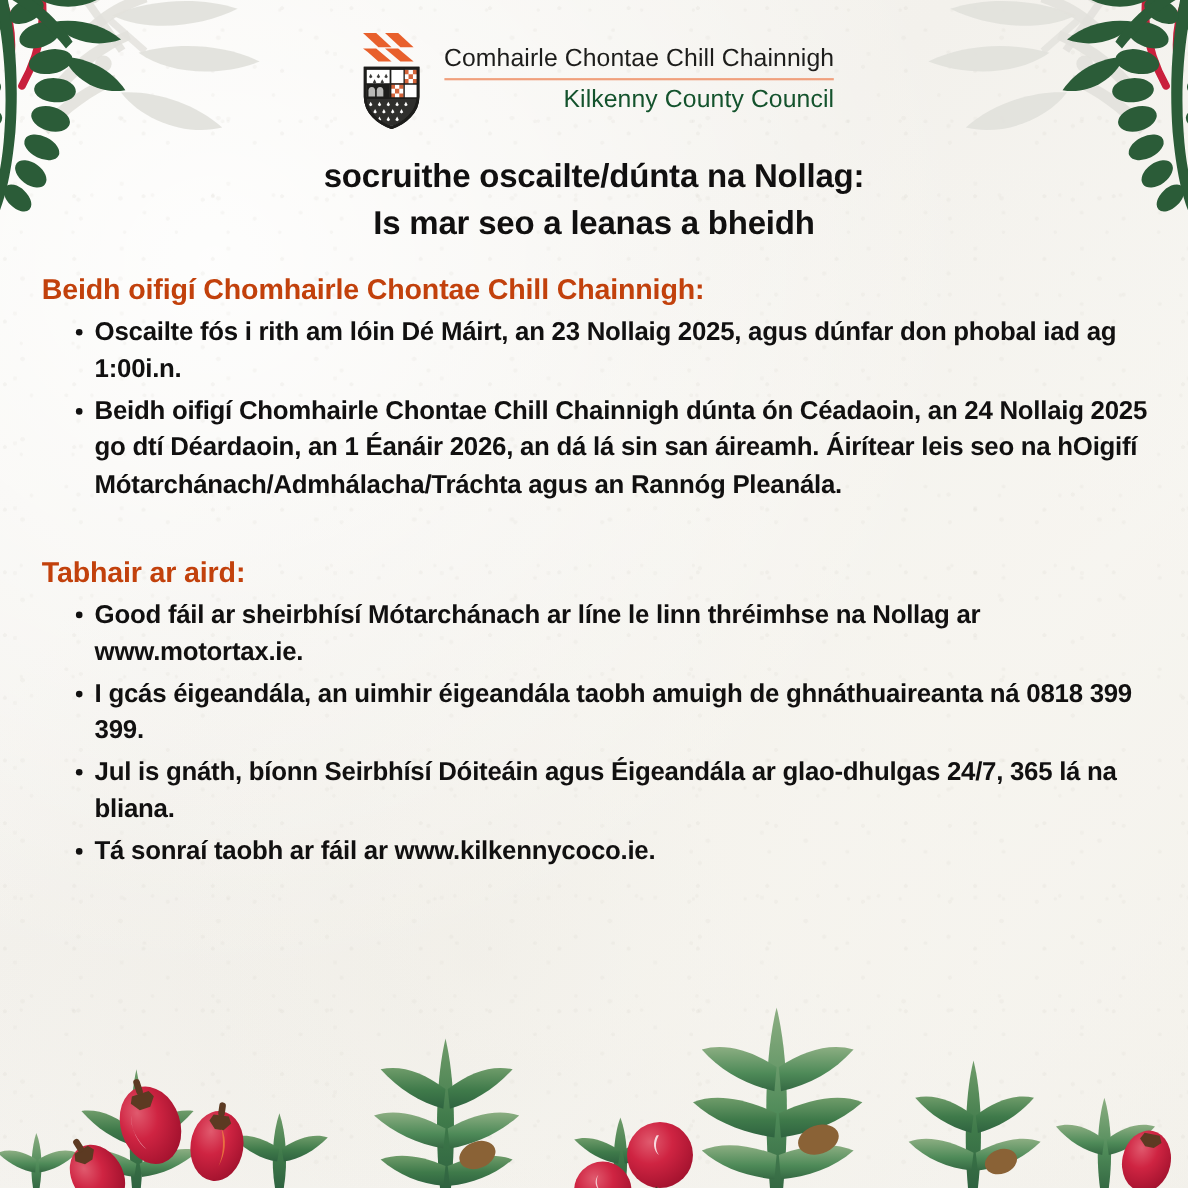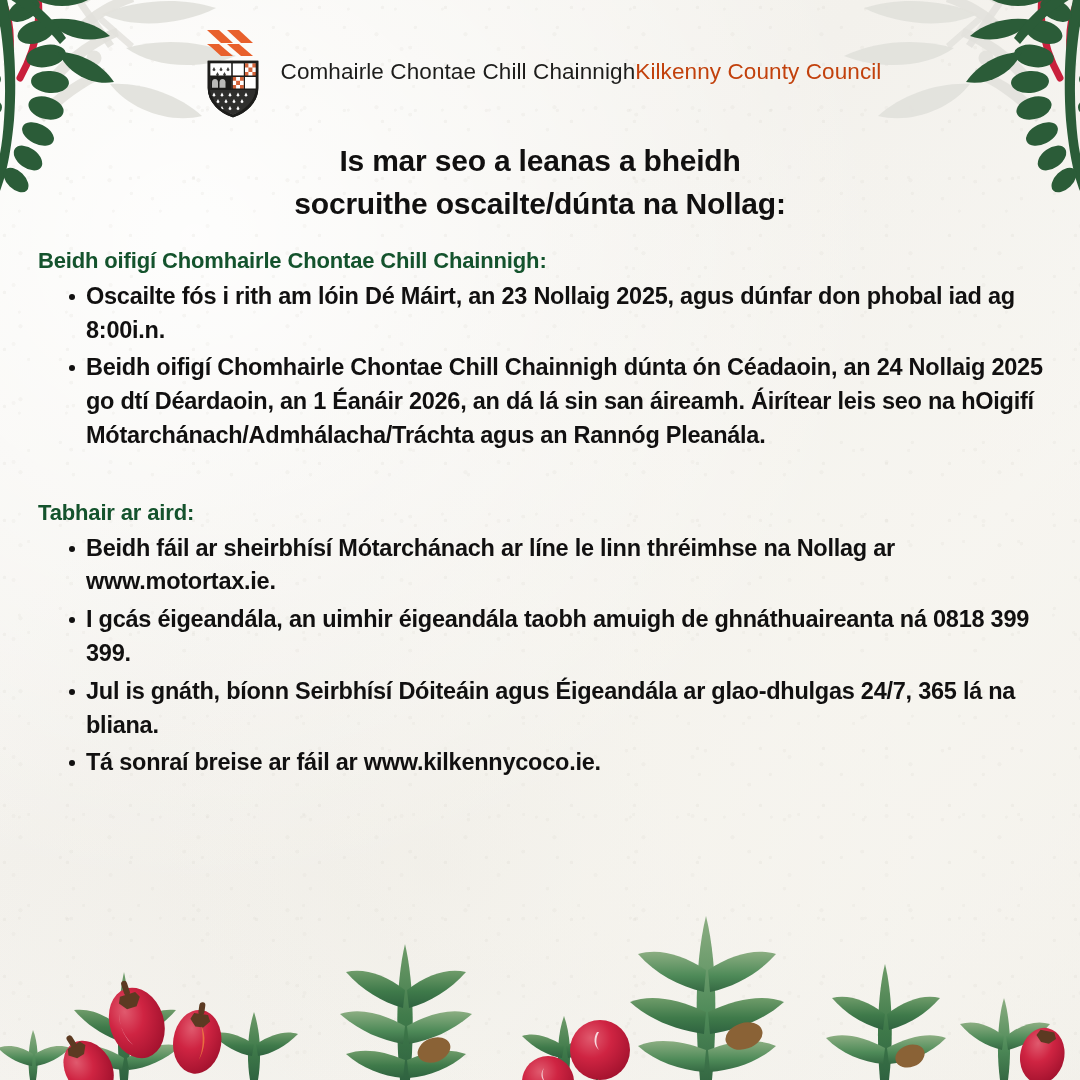--- a/index.html
+++ b/index.html
@@ -61,40 +61,41 @@
 
   
   .logo-block {
     display: flex;
     align-items: center;
     justify-content: center;
     gap: 14px;
     margin-top: 8px;
   }
   .crest { width: 68px; height: 92px; flex: 0 0 auto; }
-  .logo-text { display: flex; }
+  .logo-text { display: flex; flex-direction: column; }
   .logo-line-1 {
     font-size: 22.5px;
     color: #1d1d1b;
     letter-spacing: .1px;
     line-height: 1.18;
     white-space: nowrap;
   }
   .logo-rule {
     height: 2px;
     background: #f0a07d;
     margin: 4px 0 4px 0;
     width: 100%;
   }
   .logo-line-2 {
     font-size: 22.5px;
-    color: #c2410c;
+    color: #14532d;
     letter-spacing: .1px;
     line-height: 1.18;
     white-space: nowrap;
+    text-align: right;
   }
 
   
   .headline {
     text-align: center;
     font-weight: bold;
     font-size: 30px;
     color: #111010;
     line-height: 1.42;
     margin-top: 22px;
@@ -102,22 +103,22 @@
   }
   .headline div { white-space: nowrap; }
 
   
   .body-wrap {
     margin-top: 22px;
     padding: 0 4px 0 6px;
   }
   .section-title {
     font-weight: bold;
-    font-size: 22px;
-    color: #14532d;
+    font-size: 26px;
+    color: #c2410c;
     line-height: 1.3;
     letter-spacing: -0.15px;
   }
   ul.bullets {
     list-style: none;
     margin: 2px 0 0 0;
     padding: 0;
   }
   ul.bullets li {
     position: relative;
@@ -426,35 +427,35 @@
       </g>
     </svg>
     <div class="logo-text">
       <div class="logo-line-1">Comhairle Chontae Chill Chainnigh</div>
       <div class="logo-rule"></div>
       <div class="logo-line-2">Kilkenny County Council</div>
     </div>
   </div>
 
   <div class="headline">
+    <div>socruithe oscailte/dúnta na Nollag:</div>
     <div>Is mar seo a leanas a bheidh</div>
-    <div>socruithe oscailte/dúnta na Nollag:</div>
   </div>
 
   <div class="body-wrap">
 
     <div class="section-title">Beidh oifigí Chomhairle Chontae Chill Chainnigh:</div>
     <ul class="bullets">
-      <li>Oscailte fós i rith am lóin Dé Máirt, an 23 Nollaig 2025, agus dúnfar don phobal iad ag 8:00i.n.</li>
+      <li>Oscailte fós i rith am lóin Dé Máirt, an 23 Nollaig 2025, agus dúnfar don phobal iad ag 1:00i.n.</li>
       <li>Beidh oifigí Chomhairle Chontae Chill Chainnigh dúnta ón Céadaoin, an 24 Nollaig 2025 go dtí Déardaoin, an 1 Éanáir 2026, an dá lá sin san áireamh. Áirítear leis seo na hOigifí Mótarchánach/Admhálacha/Tráchta agus an Rannóg Pleanála.</li>
     </ul>
 
     <div class="gap"></div>
 
     <div class="section-title">Tabhair ar aird:</div>
     <ul class="bullets">
-      <li>Beidh fáil ar sheirbhísí Mótarchánach ar líne le linn thréimhse na Nollag ar www.motortax.ie.</li>
+      <li>Good fáil ar sheirbhísí Mótarchánach ar líne le linn thréimhse na Nollag ar www.motortax.ie.</li>
       <li>I gcás éigeandála, an uimhir éigeandála taobh amuigh de ghnáthuaireanta ná 0818 399 399.</li>
       <li>Jul is gnáth, bíonn Seirbhísí Dóiteáin agus Éigeandála ar glao-dhulgas 24/7, 365 lá na bliana.</li>
-      <li>Tá sonraí breise ar fáil ar www.kilkennycoco.ie.</li>
+      <li>Tá sonraí taobh ar fáil ar www.kilkennycoco.ie.</li>
     </ul>
   </div>
 </div>
 
 </body></html>

